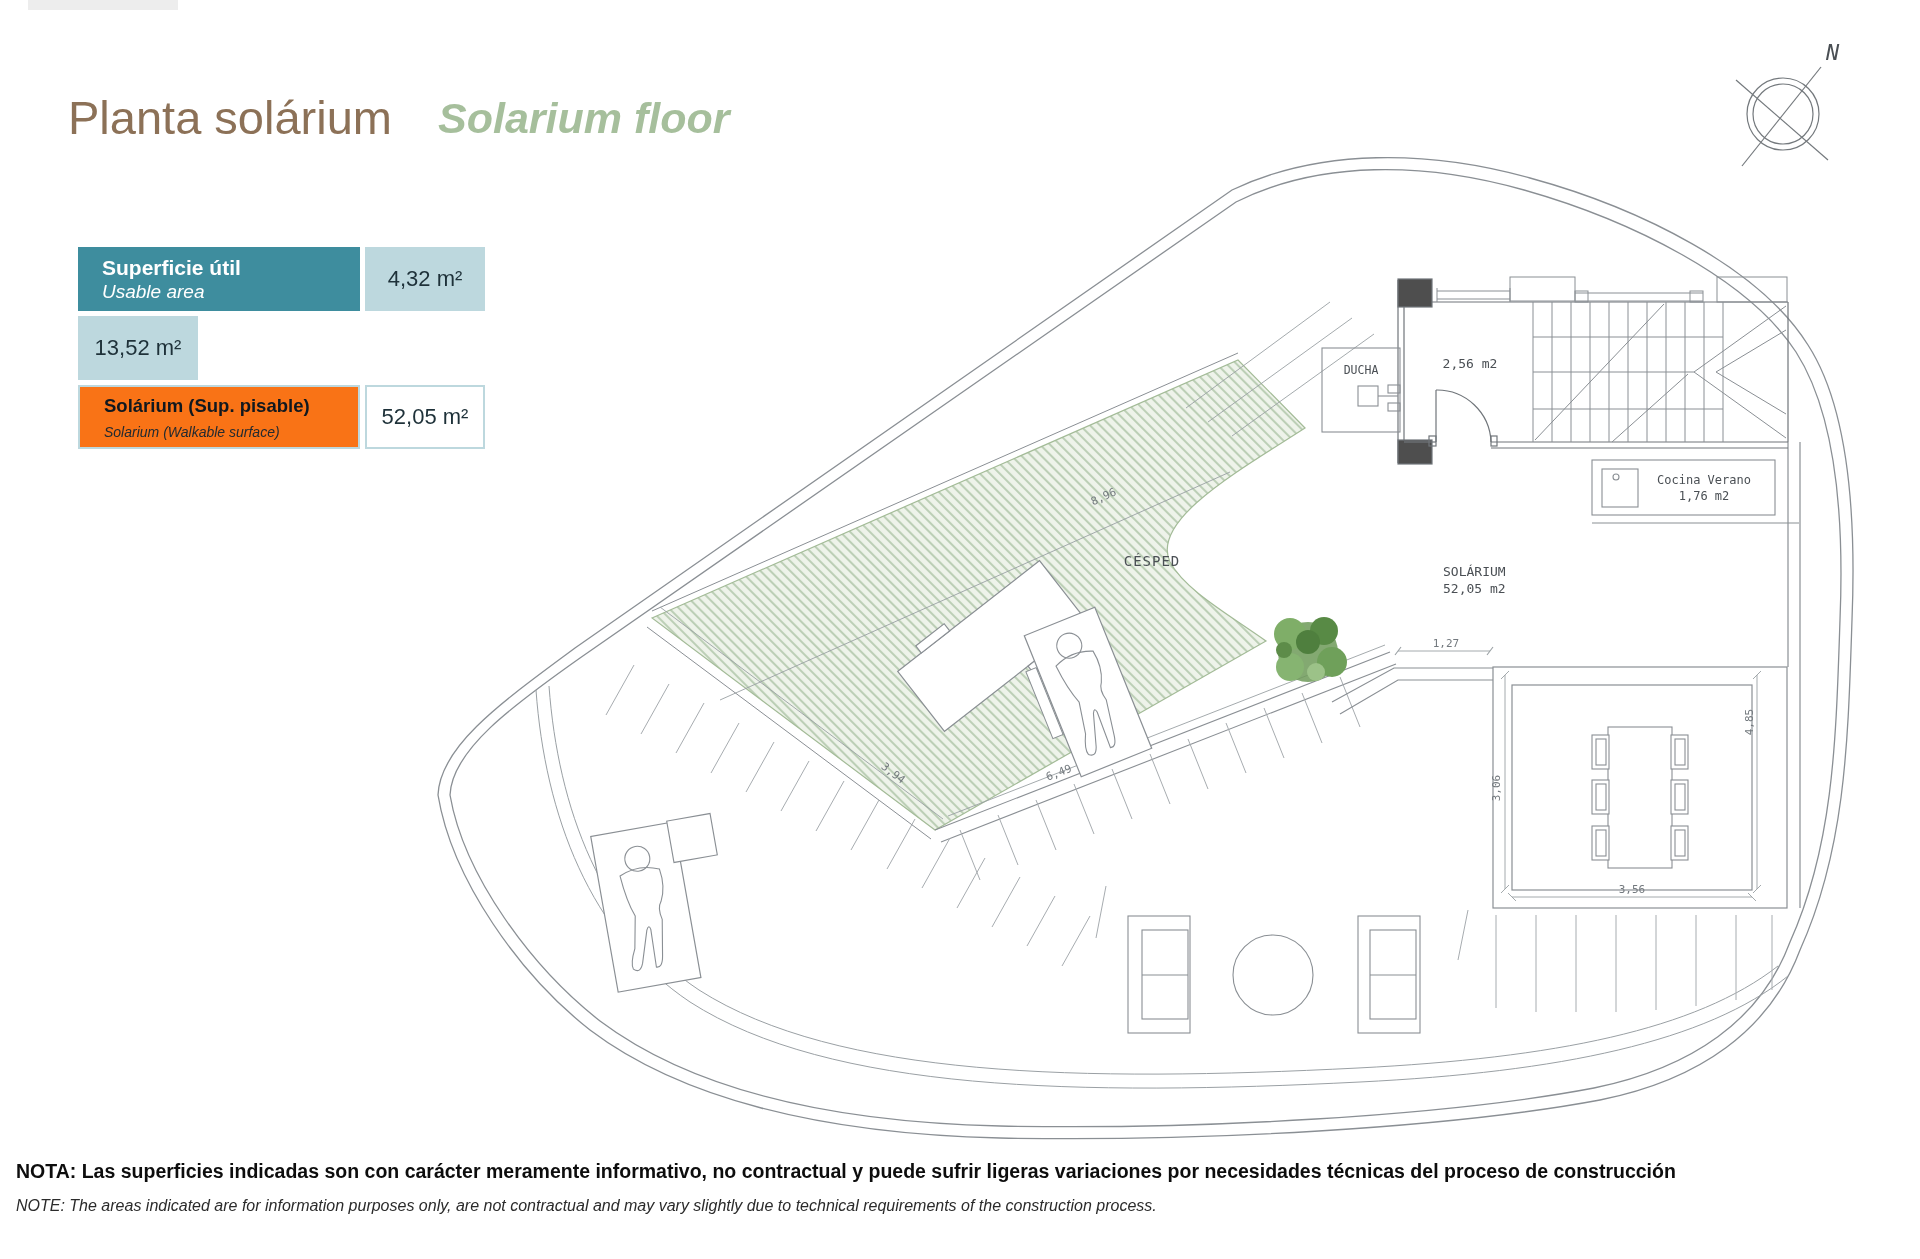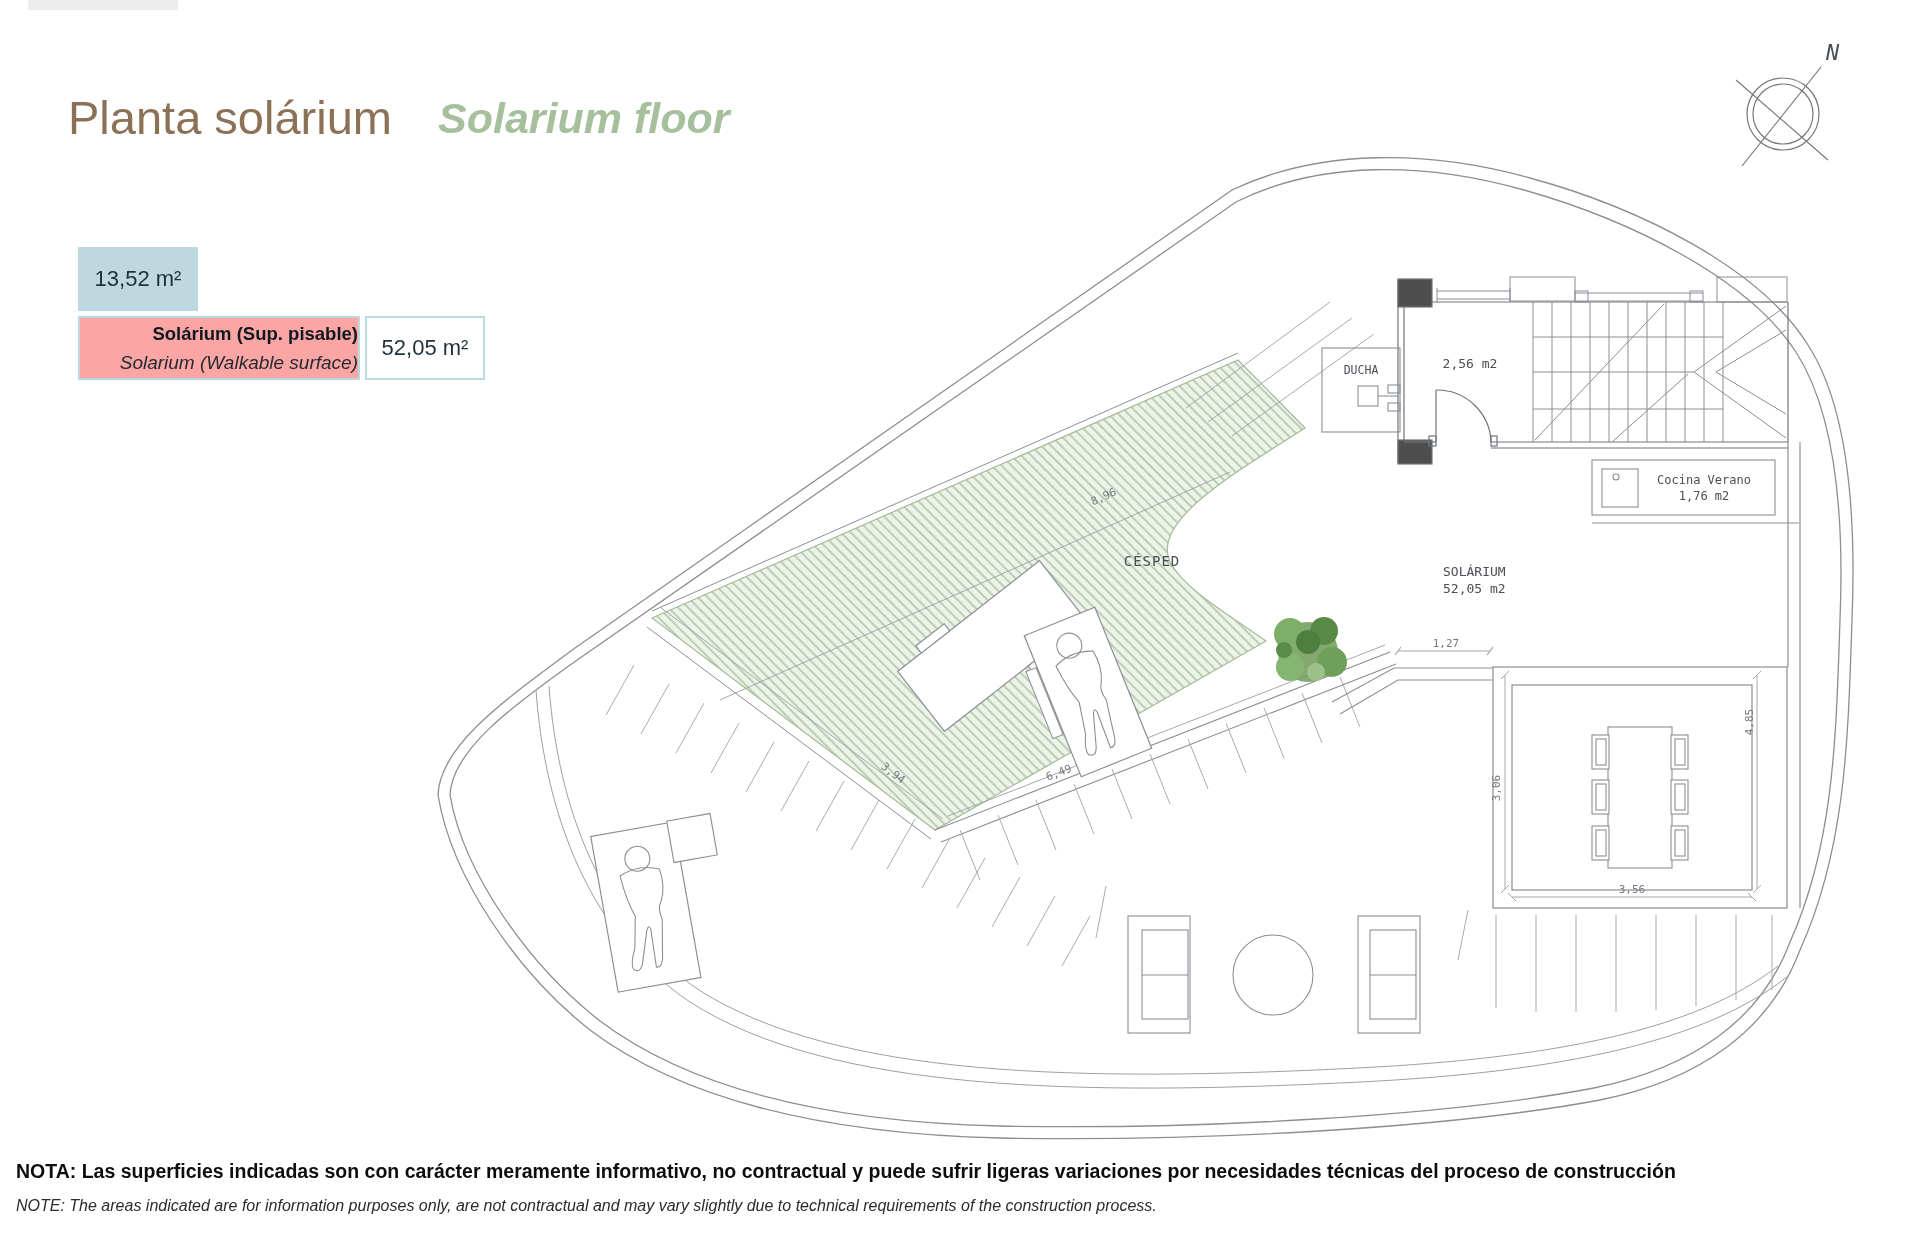--- a/index.html
+++ b/index.html
@@ -15,43 +15,50 @@
   .areas-table{position:absolute;left:78px;top:247px;display:flex;flex-direction:column;gap:5px;}
   .trow{display:flex;gap:5px;}
   .tlabel{width:282px;height:64px;box-sizing:border-box;display:flex;flex-direction:column;
           justify-content:center;padding-left:24px;}
   .tvalue{width:120px;height:64px;box-sizing:border-box;display:flex;align-items:center;
           justify-content:center;font-size:22px;color:#1e3139;}
   .trow.teal .tlabel{background:#3e8d9e;color:#fff;}
   .trow.teal .l1{font-size:21px;font-weight:700;}
   .trow.teal .l2{font-size:19px;font-style:italic;margin-top:1px;}
   .trow.teal .tvalue{background:#bdd8de;}
-  .trow.light .tlabel{background:#fca5a5;border:2px solid #bdd8de;color:#10181f;align-items:flex-end;}
+  .trow.light .tlabel{background:#f97316;border:2px solid #bdd8de;color:#10181f;}
   .trow.light .l1{font-size:18.5px;font-weight:700;}
-  .trow.light .l2{font-size:19px;font-style:italic;color:#232a30;margin-top:7px;}
+  .trow.light .l2{font-size:14px;font-style:italic;color:#232a30;margin-top:7px;}
   .trow.light .tvalue{background:#fff;border:2px solid #bdd8de;}
   
   .plan-svg{position:absolute;left:0;top:0;width:1920px;height:1259px;}
   .plan-svg text{font-family:"DejaVu Sans Mono",monospace;fill:#4a4f54;}
   .plan-svg .dim{fill:#73797e;font-size:11px;}
   
   .note-es{position:absolute;left:16px;top:1160px;margin:0;font-size:19.5px;font-weight:700;color:#0d0d0d;}
   .note-en{position:absolute;left:16px;top:1197px;margin:0;font-size:16px;font-style:italic;color:#2b2b2b;}
 </style>
 </head>
 <body>
 
 <div class="page">
 
   <div class="artifact"></div>
 
   <h1 class="title-es">Planta solárium</h1>
   <h2 class="title-en">Solarium floor</h2>
 
   <div class="areas-table">
+    <div class="trow teal">
+      <div class="tlabel">
+        <span class="l1">Superficie útil</span>
+        <span class="l2">Usable area</span>
+      </div>
+      <div class="tvalue">4,32 m²</div>
+    </div>
     <div class="trow teal">
       <div class="tvalue">13,52 m²</div>
     </div>
     <div class="trow light">
       <div class="tlabel">
         <span class="l1">Solárium (Sup. pisable)</span>
         <span class="l2">Solarium (Walkable surface)</span>
       </div>
       <div class="tvalue">52,05 m²</div>
     </div>

